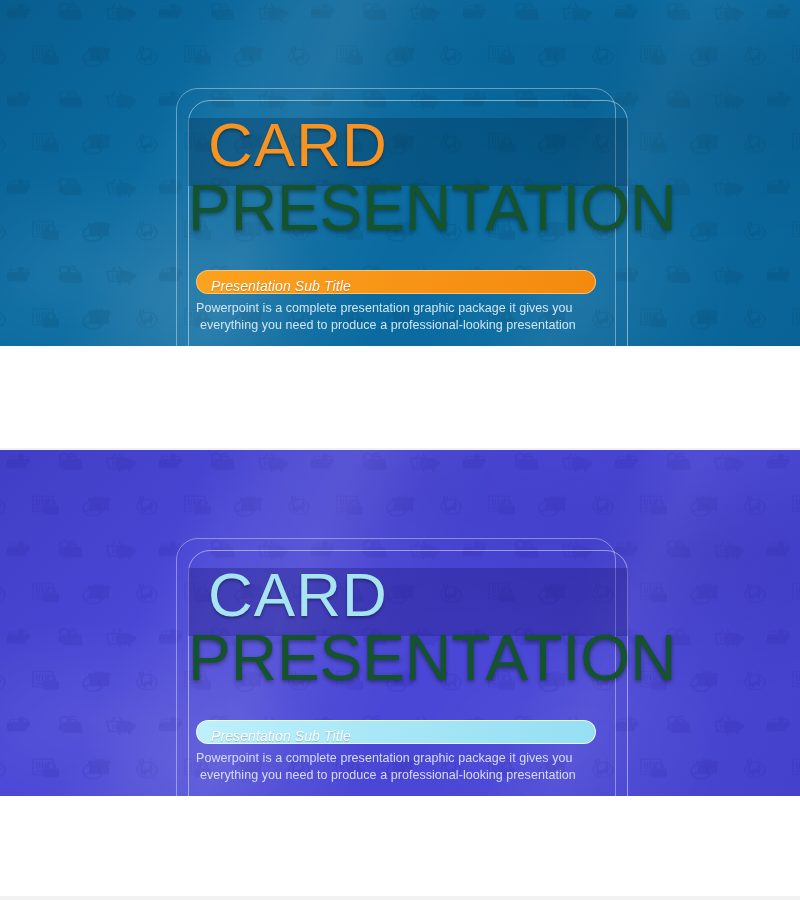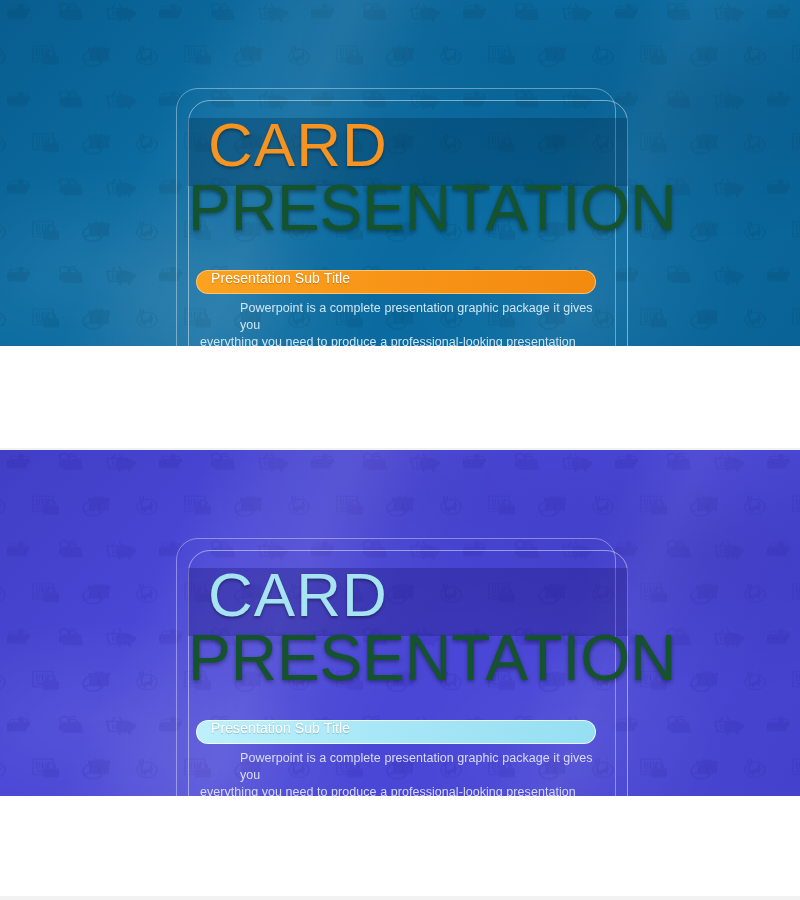--- a/index.html
+++ b/index.html
@@ -109,21 +109,21 @@
   .title-main{
     position:absolute; left:0; top:76px;
     font-size:64px; line-height:64px; font-weight:400;
     color:#14532d; letter-spacing:0px; white-space:nowrap;
     text-shadow:0 2px 4px rgba(0,0,0,.38);
   }
 
   .pill{
     position:absolute; left:8px; top:170px;
     width:400px; height:24px; border-radius:12px;
-    display:flex; align-items:flex-start;
+    display:flex; align-items:flex-end;font-style:italic;
   }
   .slide--top .pill{
     background:linear-gradient(90deg,#fba21f 0%, #f79316 55%, #f38a10 100%);
     border:1px solid rgba(255,208,140,.75);
   }
   .slide--bottom .pill{
     background:linear-gradient(90deg,#bdf0fb 0%, #a8e7f7 45%, #96dff3 100%);
     border:1px solid rgba(255,255,255,.75);
   }
   .pill-text{
@@ -132,21 +132,21 @@
     text-shadow:0 1px 1px rgba(0,0,0,.22);
   }
 
   .body-text{
     position:absolute; left:8px; top:200px; width:400px;
     font-size:12.5px; line-height:17px; letter-spacing:.05px;
   }
   .slide--top    .body-text{ color:#cfe6f3; }
   .slide--bottom .body-text{ color:#d7dcf7; }
   .body-text span{ display:block; padding-left:4px; }
-  .body-text span:first-child{ padding-left:0;margin-left:44px; }
+  .body-text span:first-child{ padding-left:0; }
 
   
   .divider{
     position:absolute; left:0; width:800px; height:2px;
     background:#f2f2f2; z-index:30;
   }
   .divider--mid   { top:448px; }
   .divider--bottom{ top:896px; height:4px; }
 </style>
 </head>

